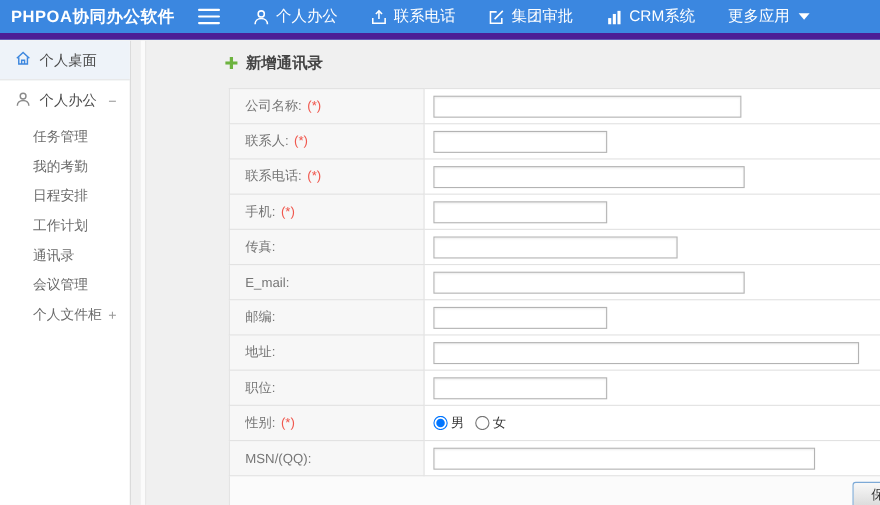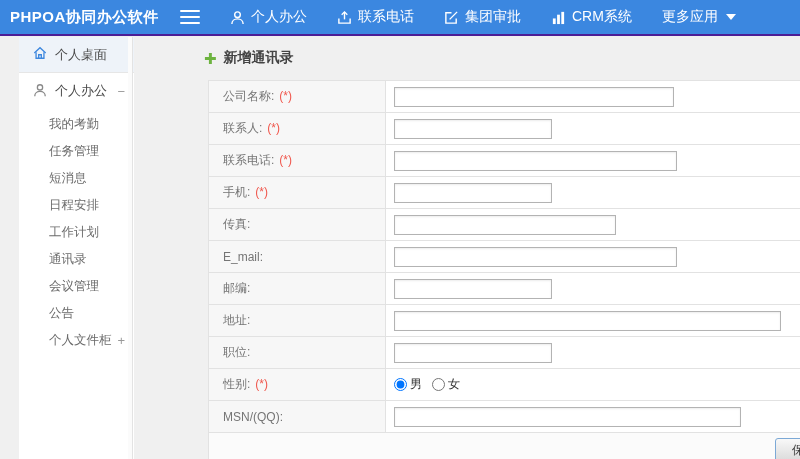--- a/index.html
+++ b/index.html
@@ -6,41 +6,41 @@
   html,body { width:800px; height:459px; overflow:hidden; }
   body {
     font-family: "Liberation Sans", "DejaVu Sans", sans-serif;
     background:#f0f0f0;
     position:relative;
   }
 
   
   .header {
     position:absolute; top:0; left:0; width:800px; height:36px;
-    background:#3b87e0; border-bottom:2px solid #4c1d95;
+    background:#3b87e0; border-bottom:6px solid #4c1d95;
     display:flex; align-items:center; color:#fff;
   }
   .logo {
     padding-left:10px; width:172px; font-size:15px; font-weight:bold;
     letter-spacing:0.5px; white-space:nowrap;
   }
   .hamburger { width:20px; height:14px; display:flex; flex-direction:column; justify-content:space-between; cursor:pointer; margin-left:8px; }
   .hamburger span { display:block; height:2px; background:#fff; border-radius:1px; }
   .nav { display:flex; margin-left:30px; gap:30px; font-size:14px; }
   .nav-item { display:flex; align-items:center; gap:6px; cursor:pointer; white-space:nowrap; }
   .nav-item svg { display:block; }
   .caret-down {
     width:0; height:0; border-left:5px solid transparent; border-right:5px solid transparent;
     border-top:6px solid #fff; margin-left:2px;
   }
 
   
   .sidebar {
     position:absolute; top:37px; left:0; width:119px; bottom:0;
-    background:#fff; border-right:1px solid #d8d8d8;margin-left:19px;
+    background:#fff; border-right:1px solid #d8d8d8;
   }
   .scroll-strip {
     position:absolute; top:37px; left:128px; width:5px; bottom:0;
     background:#fbfbfb; border-right:1px solid #e3e3e3;
   }
   .side-top {
     height:36px; display:flex; align-items:center; gap:8px;
     padding-left:14px; font-size:13px; color:#4a4a4a; cursor:pointer; position:relative;
   }
   .side-top.active { background:#eef3f9; border-bottom:1px solid #e6e6e6; }
@@ -163,28 +163,26 @@
     <span>
       <svg width="14" height="14" viewBox="0 0 16 16" fill="none" stroke="#8a8a8a" stroke-width="1.5">
         <circle cx="8" cy="5" r="3"></circle>
           <path d="M2 15c0-3.3 2.7-5.5 6-5.5s6 2.2 6 5.5"></path>
       </svg>
     </span>
     <span>个人办公</span>
     <span class="toggle">−</span>
   </div>
   <ul class="side-sub">
+    <li><span>任务管理</span></li>
     <li><span>我的考勤</span></li>
-    <li><span>任务管理</span></li>
-    <li><span>短消息</span></li>
     <li><span>日程安排</span></li>
     <li><span>工作计划</span></li>
     <li><span>通讯录</span></li>
     <li><span>会议管理</span></li>
-    <li><span>公告</span></li>
     <li><span>个人文件柜</span><span class="toggle">+</span></li>
 
   </ul>
 </div>
 <div class="scroll-strip"></div>
 
 <div class="main">
   <div class="page-title">
     <span class="plus-icon">✚</span>
     <span>新增通讯录</span>

